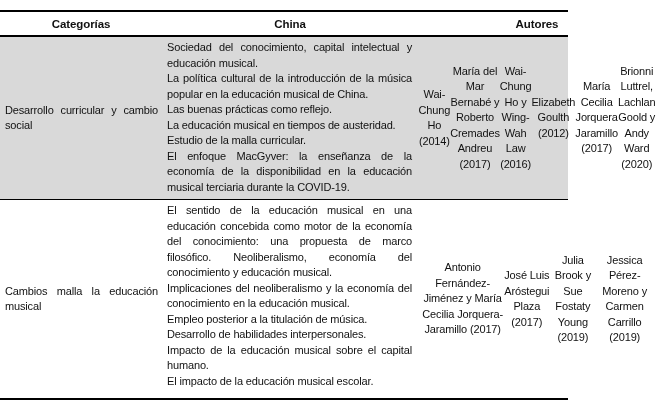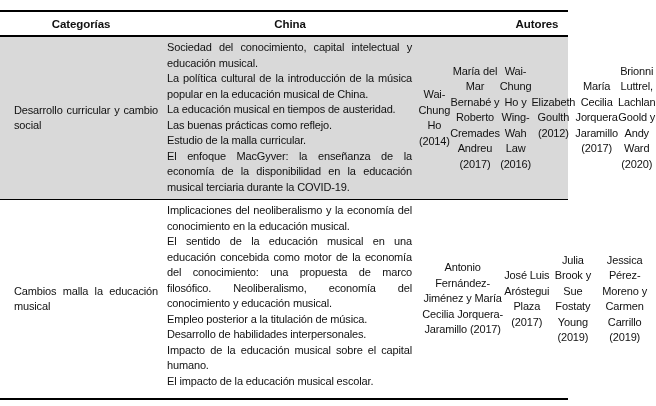--- a/index.html
+++ b/index.html
@@ -35,21 +35,21 @@
   .body-row {
     font-size: 11px;
     line-height: 15.5px;
     letter-spacing: -0.15px;
   }
   .row-0 { background: #d9d9d9; border-bottom: 1.5px solid #000; min-height: 163px; }
   .row-1 { background: #ffffff; min-height: 198px; }
   .cat-cell {
     display: flex;
     align-items: center;
-    padding: 4px 4px 4px 14px;
+    padding: 4px 4px 4px 5px;
   }
   .cat-cell > div { text-align: justify; width: 100%; }
   .temas-cell {
     padding: 3px 6px 3px 5px;
     text-align: justify;
   }
   .temas-cell p { margin: 0; }
   .autores-cell {
     display: flex;
     flex-direction: row;
@@ -71,42 +71,42 @@
     <div class="header-cell">Autores</div>
   </div>
 
   <div class="grid-row body-row row-0">
     <div class="cat-cell">
       <div>Desarrollo curricular y cambio social</div>
     </div>
     <div class="temas-cell">
       <p>Sociedad del conocimiento, capital intelectual y educación musical.</p>
       <p>La política cultural de la introducción de la música popular en la educación musical de China.</p>
+      <p>Las buenas prácticas como reflejo.</p>
       <p>La educación musical en tiempos de austeridad.</p>
-      <p>Las buenas prácticas como reflejo.</p>
       <p>Estudio de la malla curricular.</p>
       <p>El enfoque MacGyver: la enseñanza de la economía de la disponibilidad en la educación musical terciaria durante la COVID-19.</p>
     </div>
     <div class="autores-cell">
       <p>Wai-Chung Ho (2014)</p>
       <p>María del Mar Bernabé y Roberto Cremades Andreu (2017)</p>
       <p>Wai-Chung Ho y Wing-Wah Law (2016)</p>
       <p>Elizabeth Goulth (2012)</p>
       <p>María Cecilia Jorquera Jaramillo (2017)</p>
       <p>Brionni Luttrel, Lachlan Goold y Andy Ward (2020)</p>
     </div>
   </div>
 
   <div class="grid-row body-row row-1">
     <div class="cat-cell">
       <div>Cambios malla la educación musical</div>
     </div>
     <div class="temas-cell">
+      <p>El sentido de la educación musical en una educación concebida como motor de la economía del conocimiento: una propuesta de marco filosófico. Neoliberalismo, economía del conocimiento y educación musical.</p>
       <p>Implicaciones del neoliberalismo y la economía del conocimiento en la educación musical.</p>
-      <p>El sentido de la educación musical en una educación concebida como motor de la economía del conocimiento: una propuesta de marco filosófico. Neoliberalismo, economía del conocimiento y educación musical.</p>
       <p>Empleo posterior a la titulación de música.</p>
       <p>Desarrollo de habilidades interpersonales.</p>
       <p>Impacto de la educación musical sobre el capital humano.</p>
       <p>El impacto de la educación musical escolar.</p>
     </div>
     <div class="autores-cell">
       <p>Antonio Fernández-Jiménez y María Cecilia Jorquera-Jaramillo (2017)</p>
       <p>José Luis Aróstegui Plaza (2017)</p>
       <p>Julia Brook y Sue Fostaty Young (2019)</p>
       <p>Jessica Pérez-Moreno y Carmen Carrillo (2019)</p>

